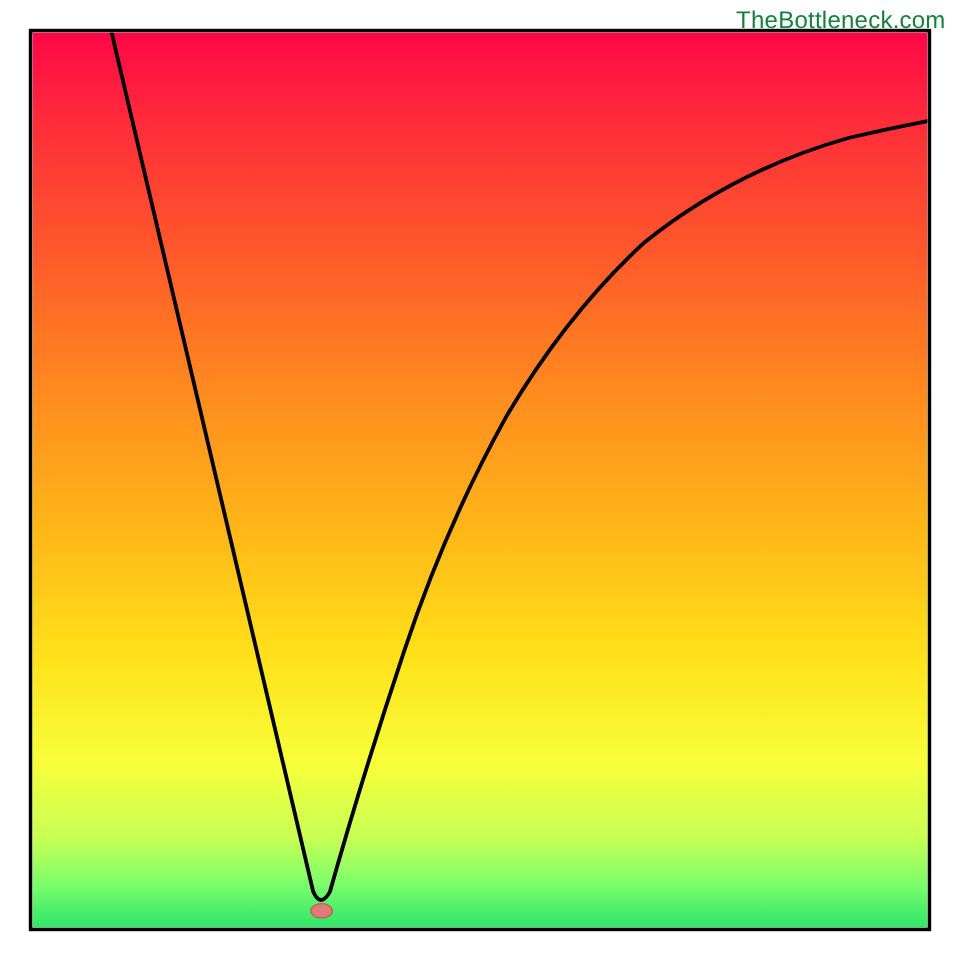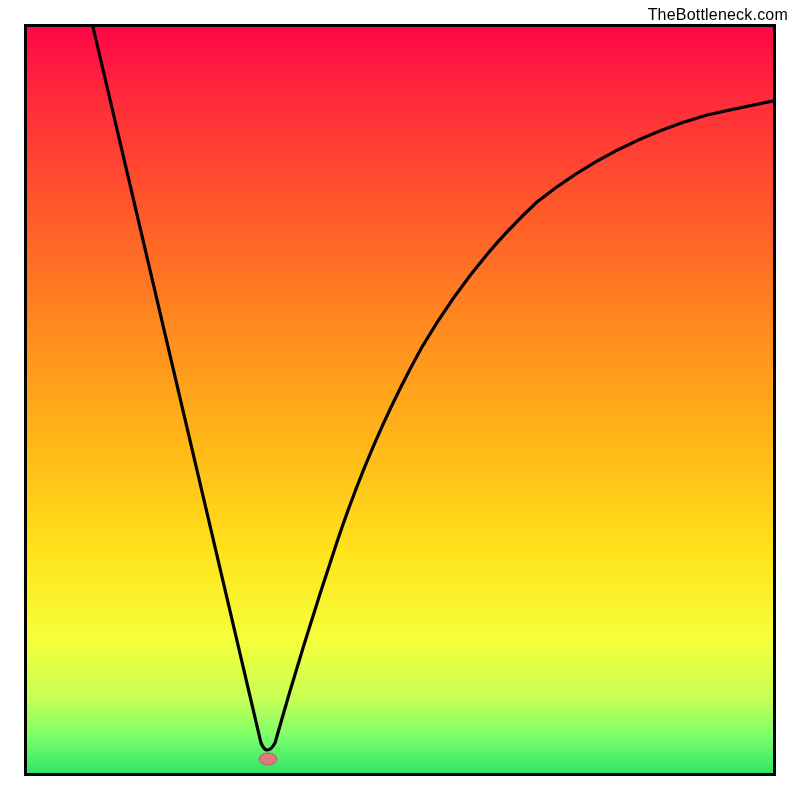--- a/index.html
+++ b/index.html
@@ -13,22 +13,22 @@
   }
   .wrap {
     position: relative;
     width: 800px;
     height: 800px;
   }
   .watermark {
     position: absolute;
     top: 6px;
     right: 12px;
-    color: #000000;
-    font-size: 16px;
+    color: #15803d;
+    font-size: 20px;
     font-weight: 500;
     letter-spacing: 0.2px;
     z-index: 20;
   }
   .frame {
     position: absolute;
     left: 24px;
     top: 24px;
     width: 752px;
     height: 752px;

